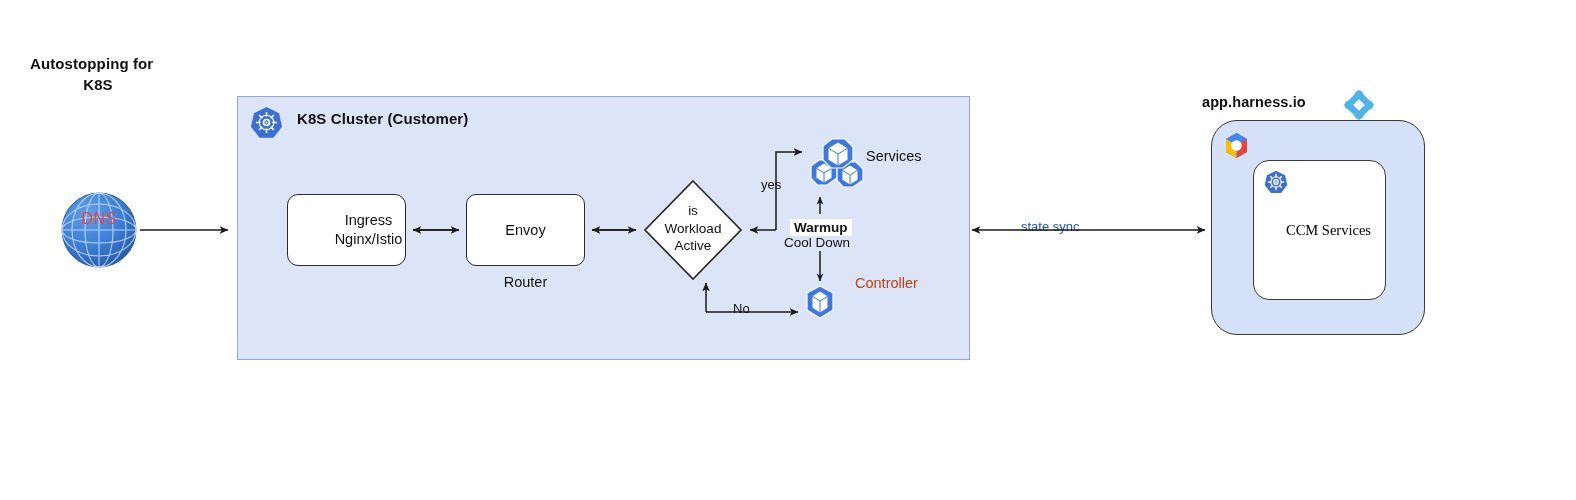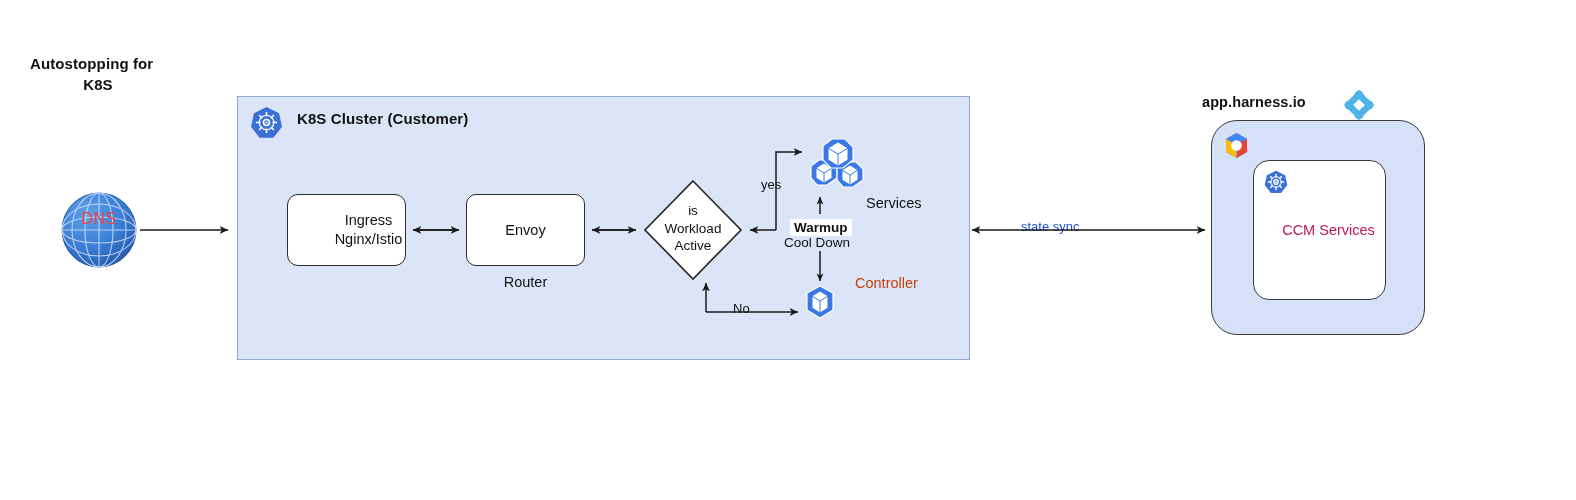--- a/index.html
+++ b/index.html
@@ -41,21 +41,21 @@
     background:#d4e1f8;border:1.5px solid #3a3a3a;border-radius:26px;
     box-sizing:border-box;
   }
   #ccm-box{
     left:1253px;top:160px;width:133px;height:140px;
     background:#ffffff;border:1.5px solid #3a3a3a;border-radius:16px;
     box-sizing:border-box;
   }
   #ccm-label{
     left:1253px;top:222px;width:151px;text-align:center;
-    font-size:14.5px;color:#be185d;
+    font-size:14.5px;color:#000000;font-family:Liberation Serif, serif;
   }
 
   
   .node-box{
     background:#ffffff;border:1.6px solid #2b2b2b;border-radius:11px;
     box-sizing:border-box;display:flex;align-items:center;justify-content:center;
     text-align:center;font-size:14.5px;line-height:19px;color:#111;
   }
   #ingress-box{left:287px;top:194px;width:119px;height:72px;padding-left:44px;}
   #envoy-box{left:466px;top:194px;width:119px;height:72px;border-radius:10px;}
@@ -68,21 +68,21 @@
     font-size:13.5px;line-height:17.5px;color:#111;
   }
 
   
   .flow-label{font-size:13px;color:#111;}
   #yes-label{left:761px;top:177px;}
   #no-label{left:733px;top:301px;}
   #state-sync-label{
     left:1018px;top:219px;background:#ffffff;padding:0 3px;font-size:13px;color:#1d4ed8;
   }
-  #services-label{left:866px;top:148px;font-size:14.5px;color:#111;margin-top:47px;}
+  #services-label{left:866px;top:148px;font-size:14.5px;color:#111;}
   #controller-label{left:855px;top:276px;font:14.5px/1 "Liberation Sans",sans-serif;color:#c2410c;}
   #warmup-label{
     left:790px;top:219px;background:#ffffff;padding:1px 4px;font-size:13.5px;color:#111;font-weight:bold;
   }
   #cooldown-label{left:784px;top:235px;font-size:13.5px;color:#111;}
 
   
   #dns-globe{left:60px;top:192px;width:78px;height:76px;}
   #dns-text{
     left:60px;top:210px;width:78px;text-align:center;

